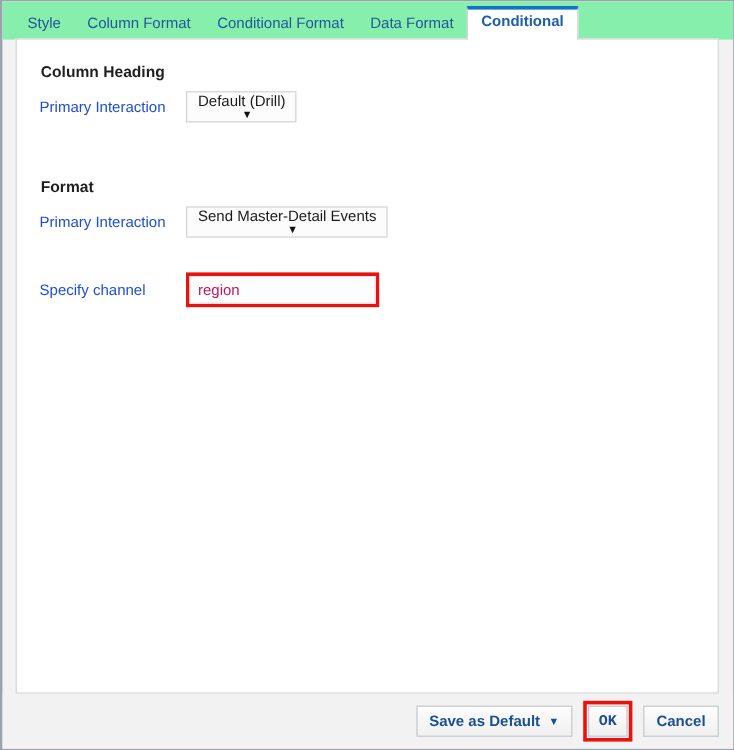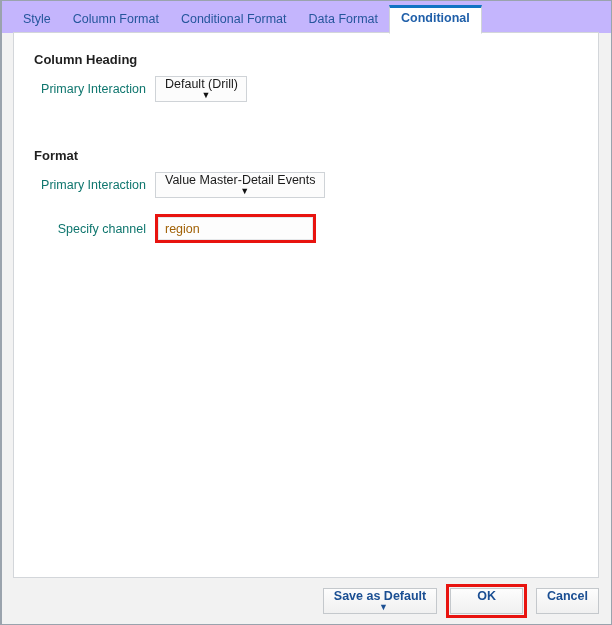--- a/index.html
+++ b/index.html
@@ -84,21 +84,21 @@
     background: #111111;
   }
   .close-icon::before { transform: rotate(45deg); }
   .close-icon::after  { transform: rotate(-45deg); }
 
   
   .tabstrip {
     flex: 0 0 auto;
     height: 32px;
     padding: 10px 0 0 0;
-    background: #c4b5fd;
+    background: #86efac;
     display: flex;
     align-items: flex-end;
     position: relative;
     box-sizing: border-box;
   }
   .tab {
     font-size: 12.5px;
     color: #25569c;
     padding: 5px 11px 8px 11px;
     cursor: pointer;
@@ -142,26 +142,25 @@
     color: #1f1f1f;
     margin: 3px 0 0 20px;
   }
   .section-title.value { margin-top: 46px; }
 
   .field-row {
     display: flex;
     align-items: center;
     margin-top: 9px;
   }
-  .field-row.channel { margin-top: 16px; }
+  .field-row.channel { margin-top: 29px; }
 
   .field-label {
     font-size: 12.5px;
-    color: #0f766e;
-    text-align: right;
+    color: #1d4ed8;
     width: 122px;
     padding-right: 9px;
     box-sizing: border-box;
     margin-left: 19px;
   }
 
   .select-box {
     border: 1px solid #cfd3d7;
     background: #fcfcfc;
     height: 26px;
@@ -187,21 +186,21 @@
     padding: 0;
     line-height: 0;
   }
   .text-input {
     width: 155px;
     height: 23px;
     border: 1px solid #e6e8ea;
     background: #fdfdfd;
     font-family: "Liberation Sans", sans-serif;
     font-size: 12.5px;
-    color: #a16207;
+    color: #be185d;
     padding: 0 6px;
     box-sizing: border-box;
     outline: none;
   }
 
   
   .footer {
     flex: 0 0 46px;
     height: 46px;
     background: #f2f2f2;
@@ -219,35 +218,34 @@
     color: #1b4f93;
     background: linear-gradient(to bottom, #fdfdfd 0%, #f0f0f0 100%);
     border: 1px solid #c4c8cc;
     height: 26px;
     padding: 0 10px;
     display: inline-flex;
     align-items: center;
     cursor: pointer;
     white-space: nowrap;
     box-sizing: border-box;
-    flex-direction: column;
   }
   .btn .caret {
     margin-left: 7px;
     font-size: 9px;
     color: #1b4f93;
     line-height: 1;
   }
   .btn-highlight {
     border: 3px solid #e8130f;
     display: inline-flex;
     padding: 1px;
     box-sizing: border-box;
   }
-  .btn-ok { padding: 0 26px; }
+  .btn-ok { padding: 0 8px; font-family: Liberation Mono, monospace; }
 </style>
 </head>
 <body>
 
 <div class="dialog">
 
 
   <div class="tabstrip">
     <div class="tab first">Style</div>
     <div class="tab">Column Format</div>
@@ -267,21 +265,21 @@
           <span>Default (Drill)</span>
           <span class="select-caret">▼</span>
         </div>
       </div>
 
       <div class="section-title value">Format</div>
 
       <div class="field-row">
         <div class="field-label">Primary Interaction</div>
         <div class="select-box">
-          <span>Value Master-Detail Events</span>
+          <span>Send Master-Detail Events</span>
           <span class="select-caret">▼</span>
         </div>
       </div>
 
       <div class="field-row channel">
         <div class="field-label">Specify channel</div>
         <div class="text-input-highlight">
           <input class="text-input" type="text" value="region" style="">
         </div>
       </div>

